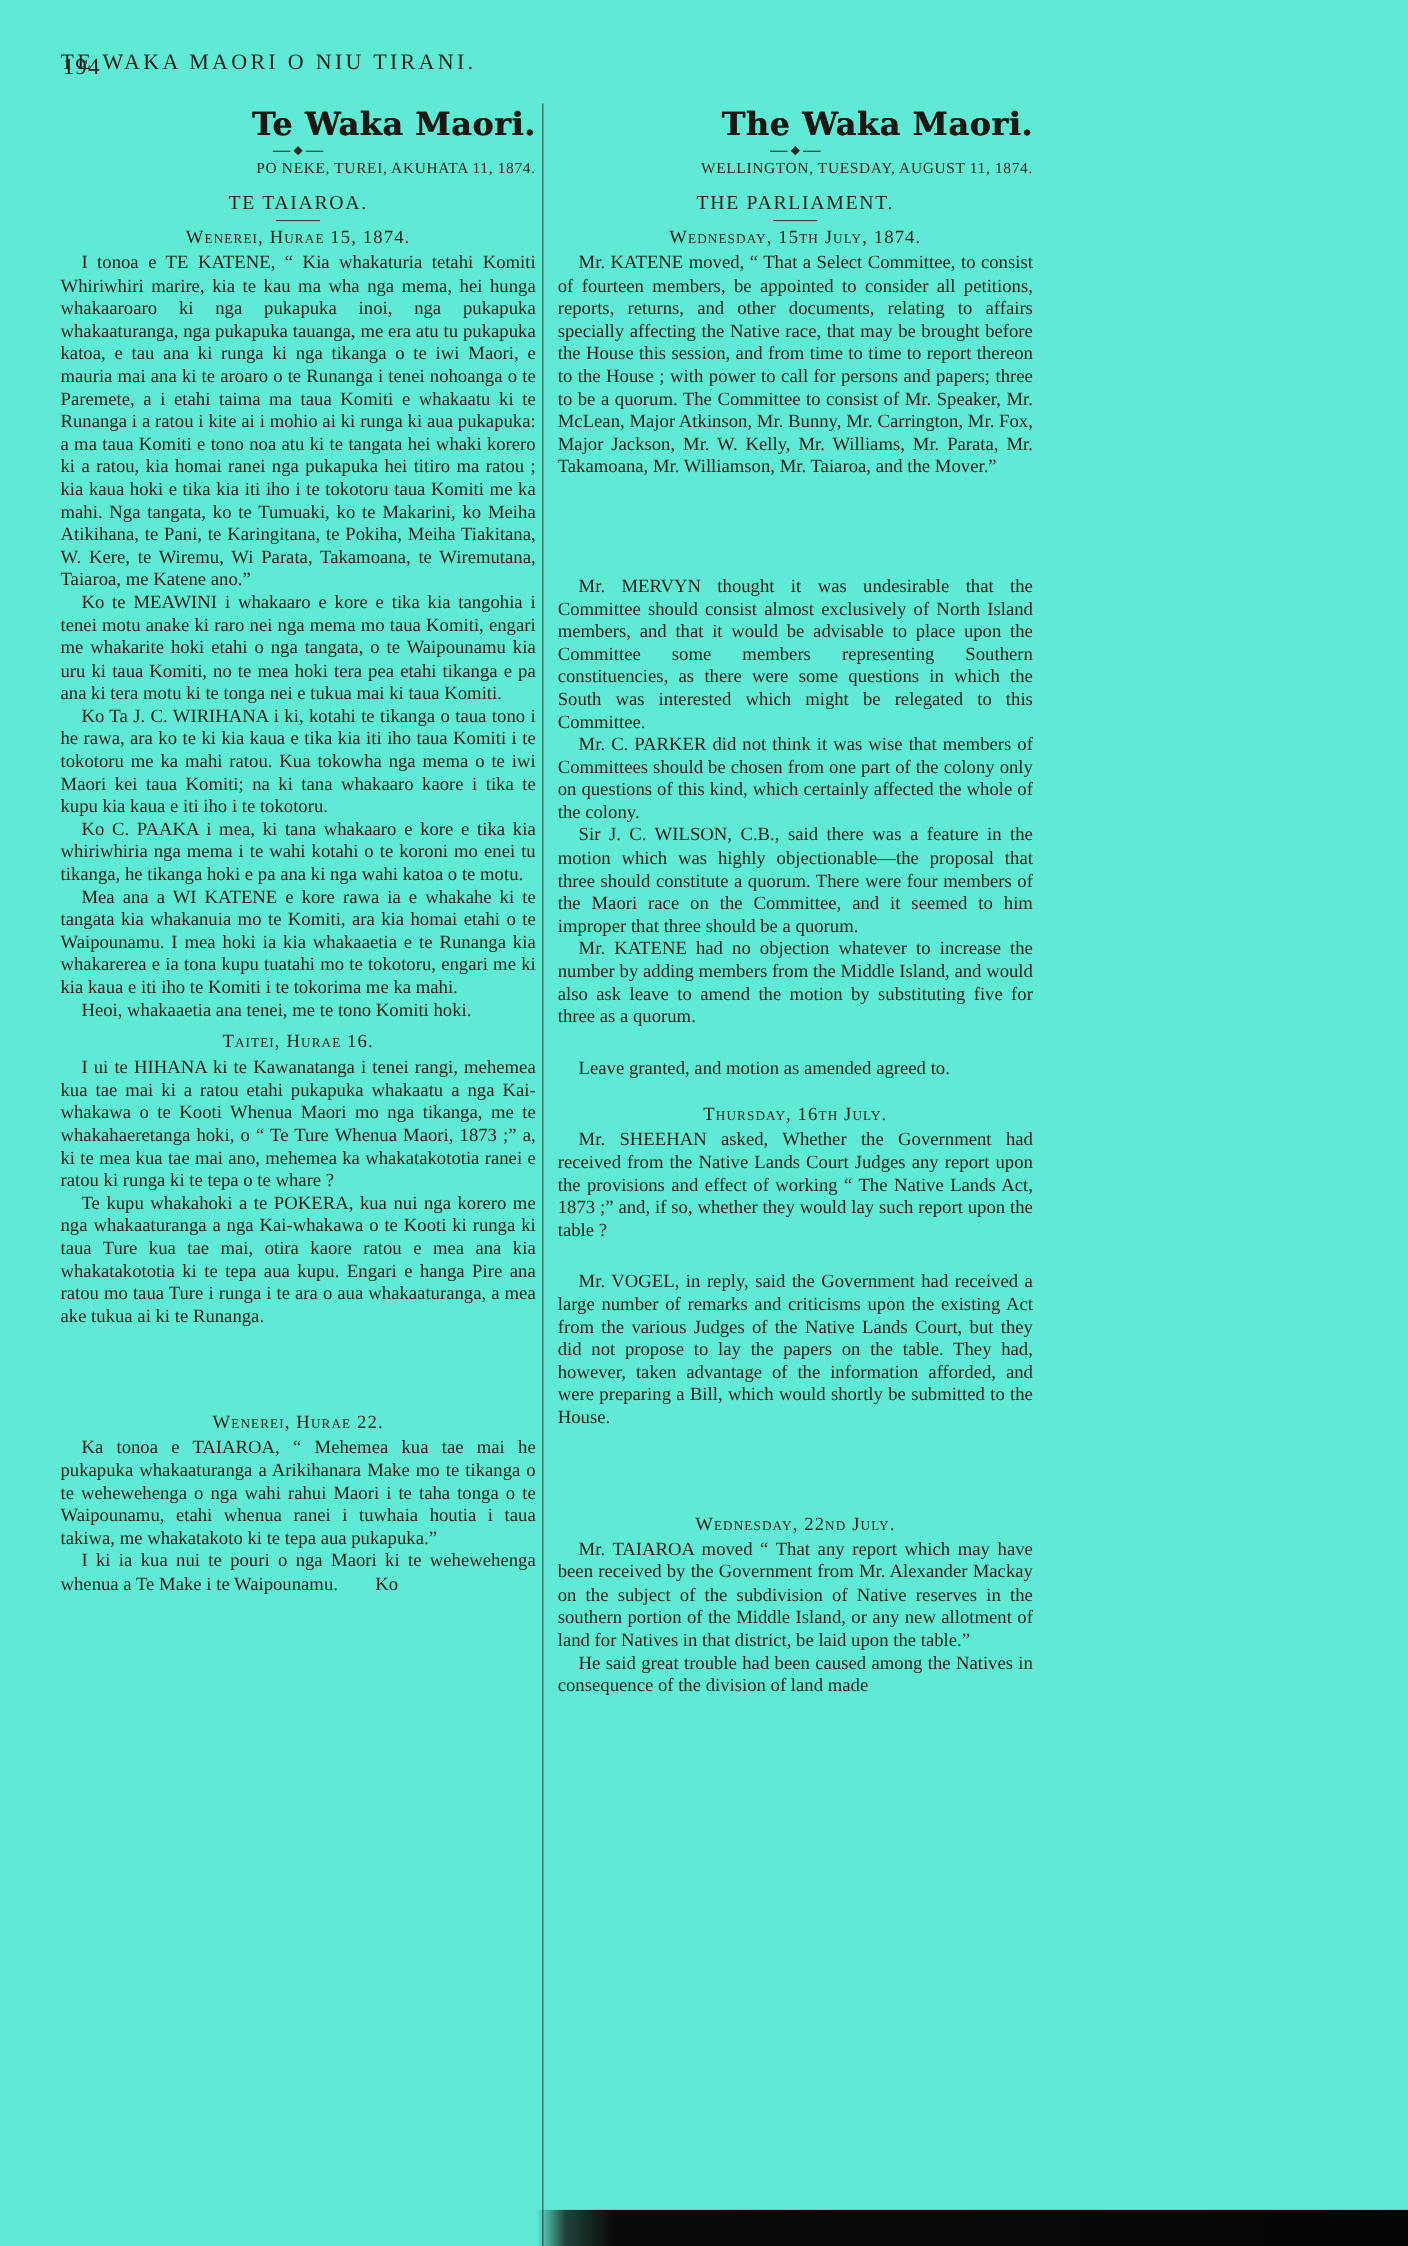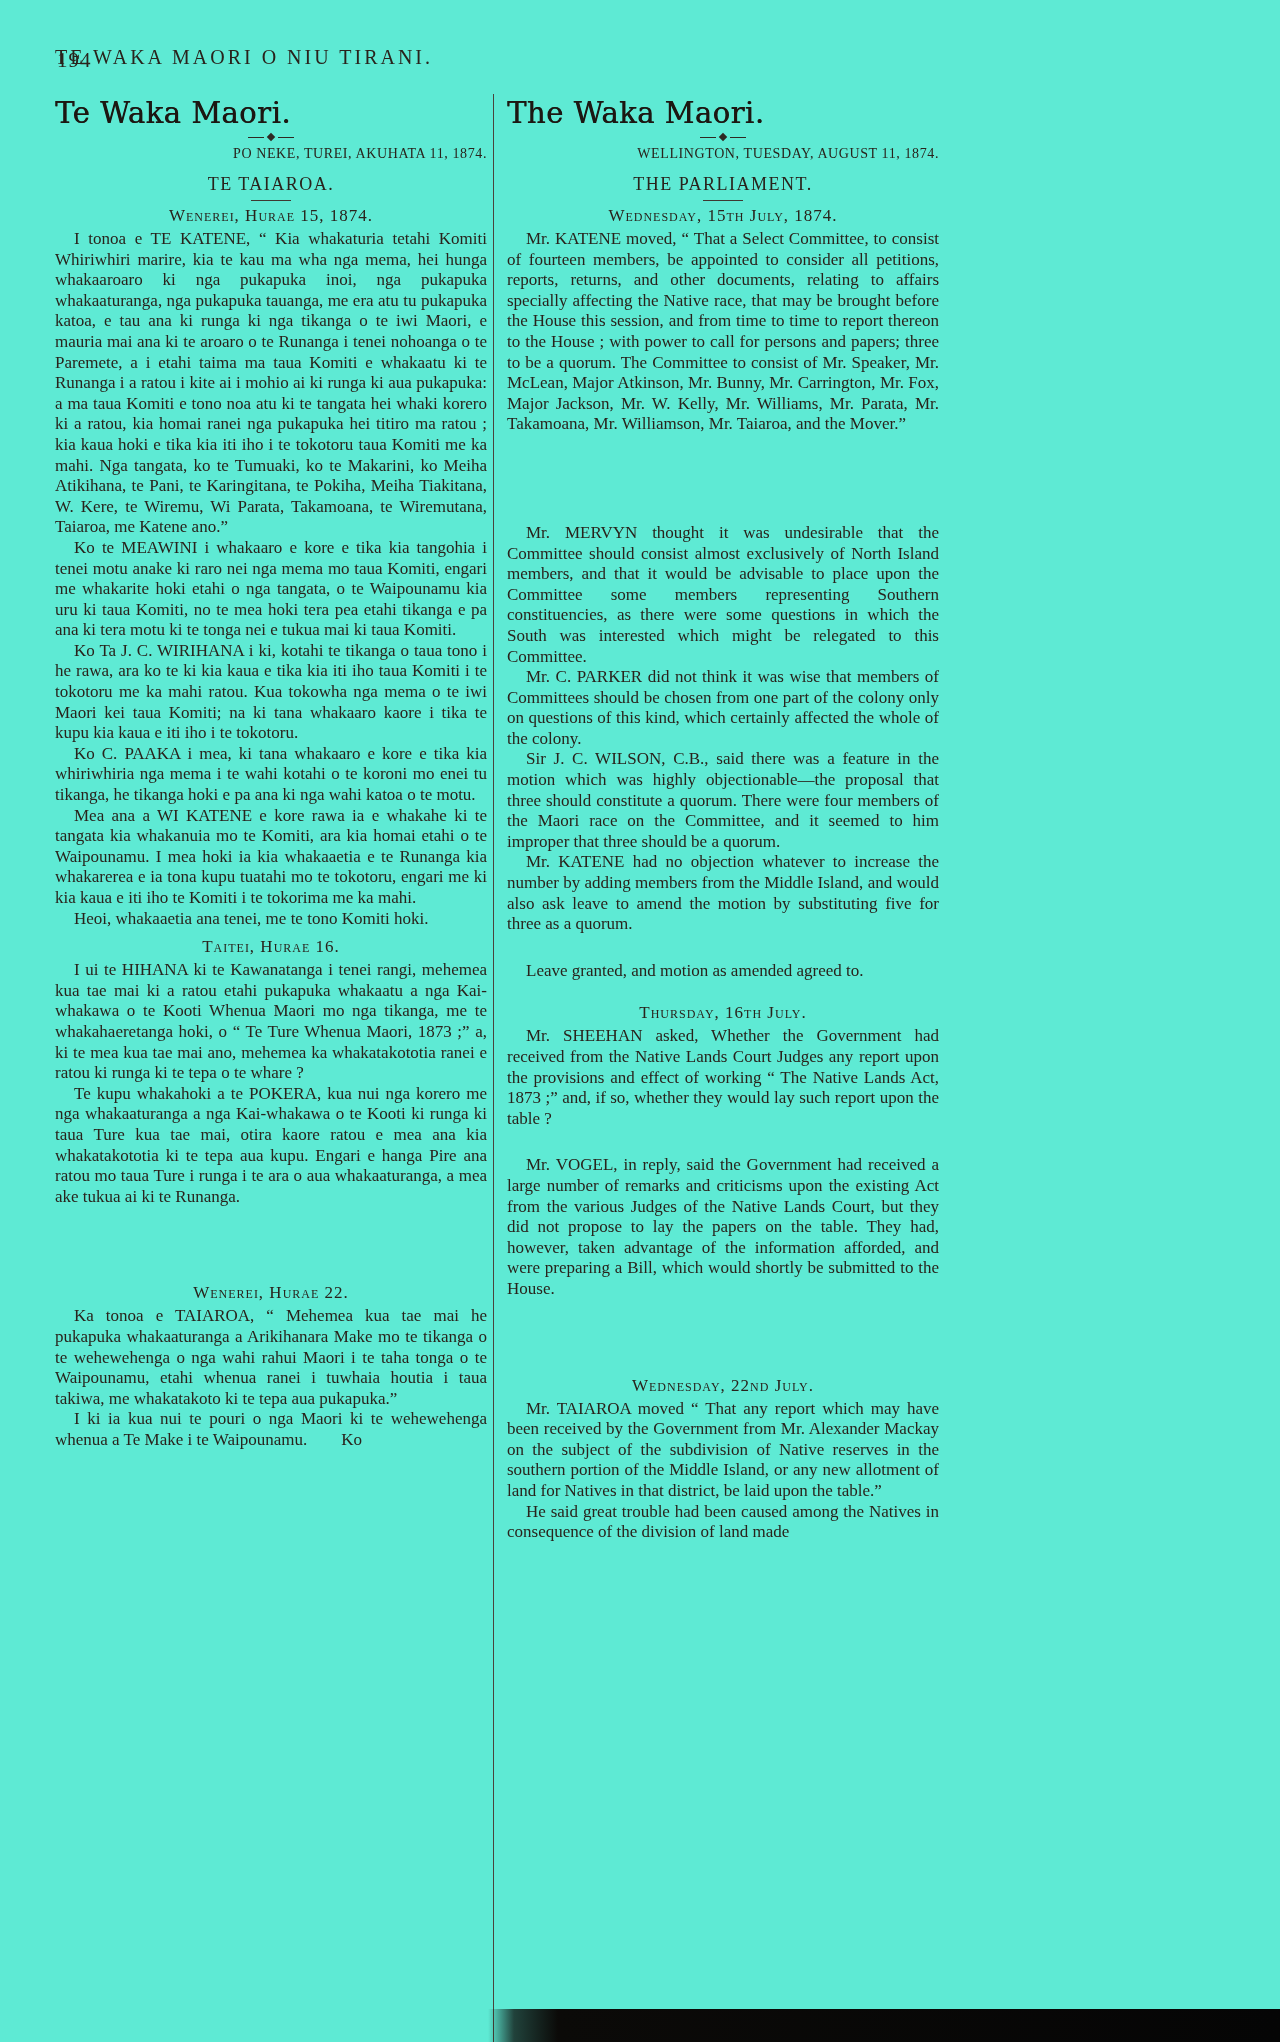--- a/index.html
+++ b/index.html
@@ -15,23 +15,23 @@
 
   .page-header { position: absolute; top: 46px; left: 55px; width: 884px; height: 32px; }
   .page-number { position: absolute; left: 2px; top: 2px; font-size: 21px; letter-spacing: 1px; }
   .page-title { margin: 0; text-align: left; font-size: 20px; font-weight: normal; letter-spacing: 3px; }
 
   .columns { position: absolute; top: 92px; left: 55px; width: 884px; height: 1950px; display: flex; }
   .col { width: 432px; }
   .divider { width: 1px; background: #4a443c; margin: 2px 13px 0 6px; }
 
   .masthead {
-    text-align: left;
+    text-align: right;
     font-family: "DejaVu Serif", serif;
-    font-size: 29px; font-weight: normal; letter-spacing: 0.5px;
+    font-size: 29px; font-weight: bold; letter-spacing: 0.5px;
     color: #1c1712;
     text-shadow: 0.5px 0 0 currentColor;
     margin-top: 4px;
   }
   .ornament { display: flex; align-items: center; justify-content: center; margin: 4px 0 6px; }
   .ornament .bar { width: 16px; height: 1px; background: #2e2922; }
   .ornament .diamond { width: 6px; height: 6px; background: #2e2922; transform: rotate(45deg); margin: 0 4px; }
 
   .dateline { text-align: right; font-size: 14px; letter-spacing: 0.6px; margin-bottom: 12px; }
 

